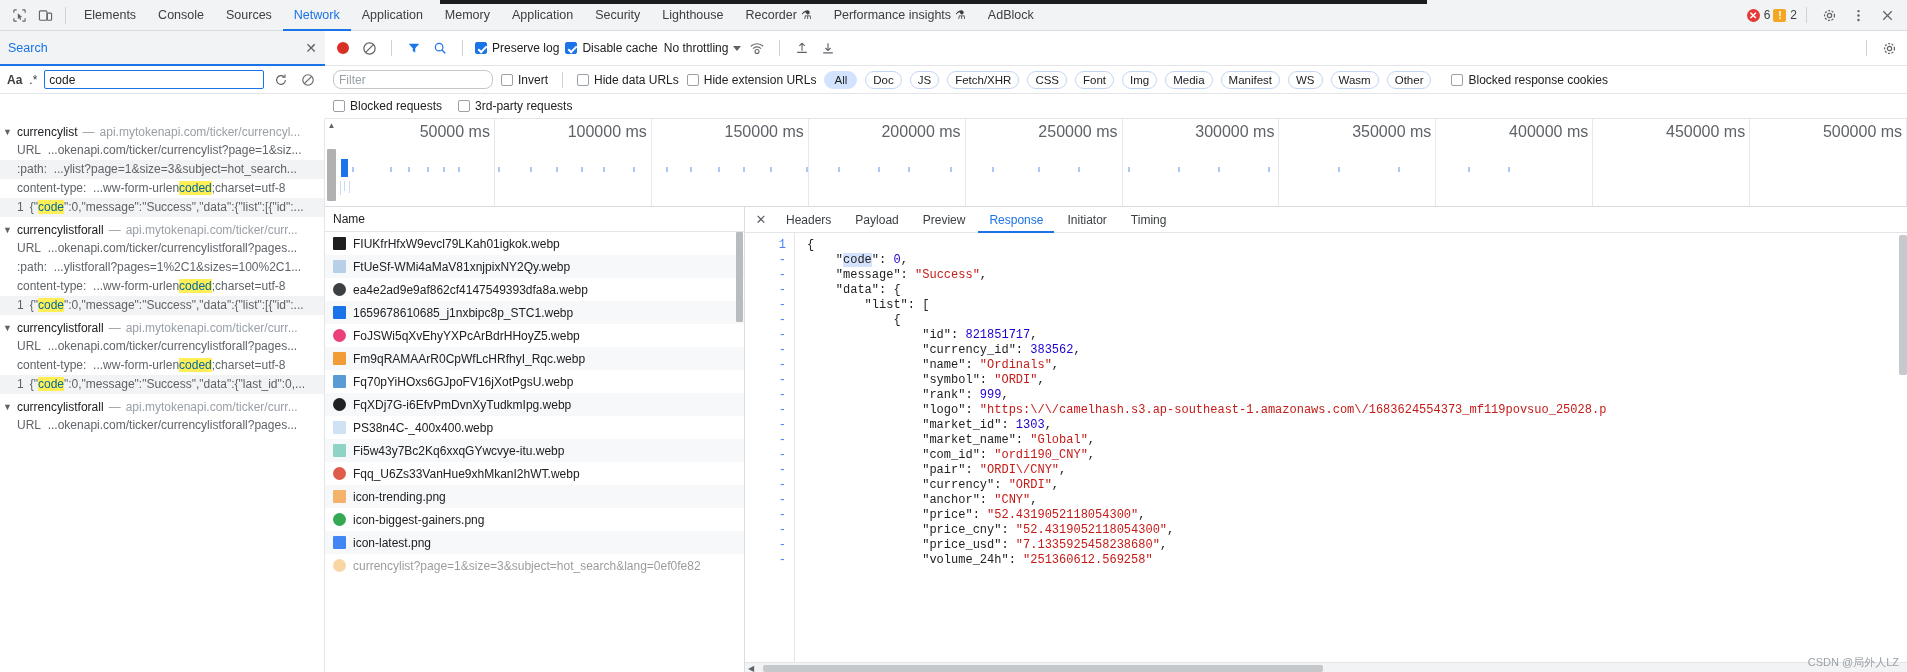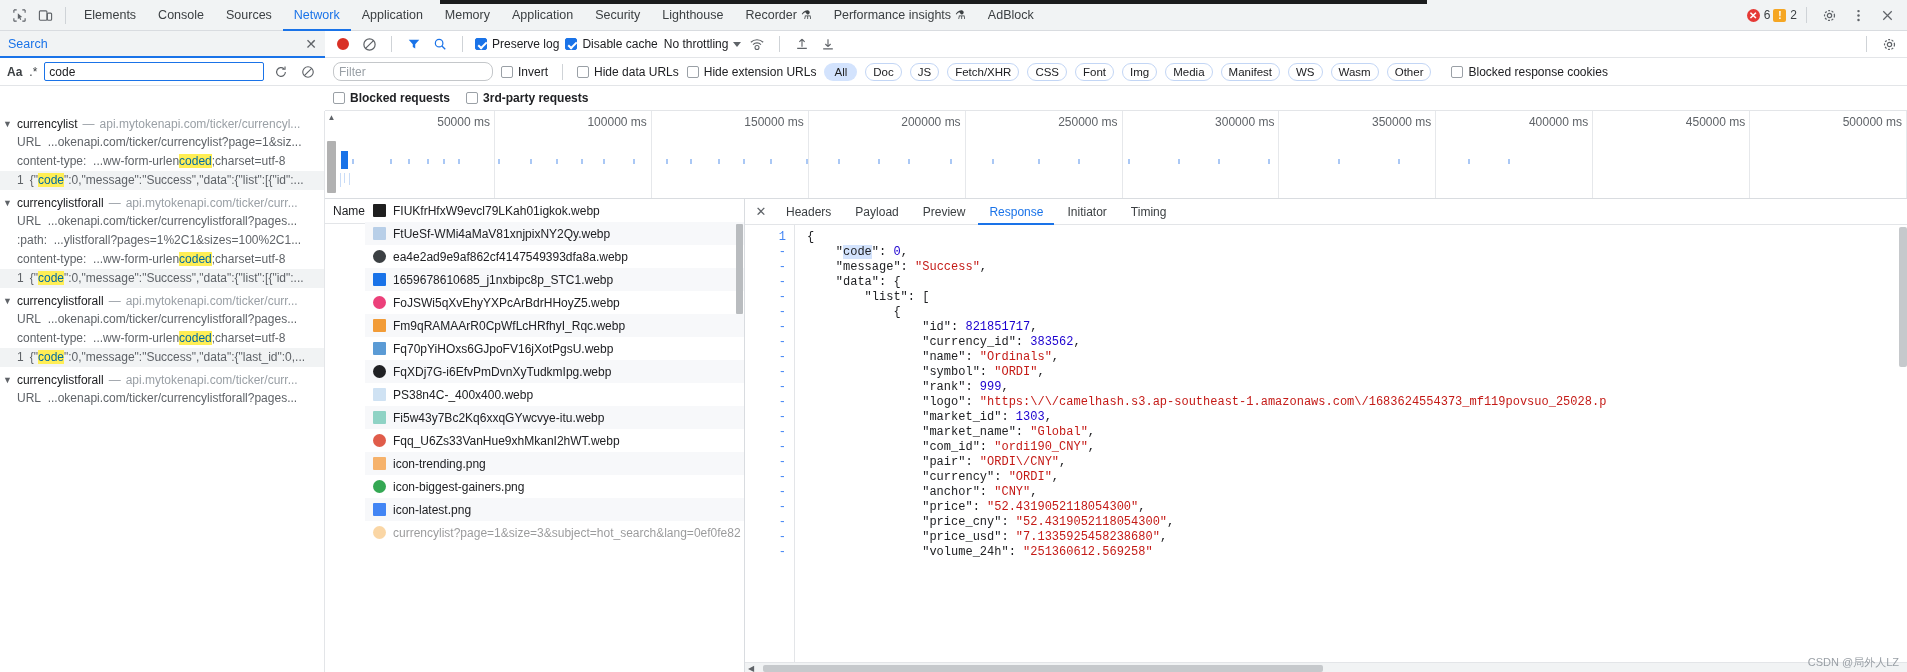--- a/index.html
+++ b/index.html
@@ -51,21 +51,21 @@
     background: #f5a623; color: #fff;
     font-size: 10px; line-height: 13px; text-align: center; font-weight: bold;
   }
   .vline { width: 1px; height: 16px; background: #cfd3d7; margin: 0 6px; }
   .topblack {
     position: absolute; left: 440px; top: 0; right: 480px; height: 4px;
     background: #1b1c1d;
   }
 
   
-  .row2 { height: 27px; min-height: 27px; display: flex; background: #fff; }
+  .row2 { height: 35px; min-height: 27px; display: flex; background: #fff; }
   .search-head {
     width: 325px; min-width: 325px;
     background: #f1f3f4;
     border-bottom: 2px solid #1a73e8;
     display: flex; align-items: center; padding: 0 8px;
     position: relative;
   }
   .search-head .title { color: #1a73e8; font-size: 12.5px; }
   .search-head .close { margin-left: auto; color: #5f6368; font-size: 14px; cursor: pointer; }
   .nettools {
@@ -124,21 +124,21 @@
     border: 1px solid #c3d6f5; font-size: 11.5px; color: #202124;
     display: flex; align-items: center; cursor: pointer; white-space: nowrap;
   }
   .ftype.all { border-color: transparent; background: #d3e3fd; color: #1f1f1f; padding: 0 9px; }
 
   
   .row4 { height: 25px; min-height: 25px; display: flex; }
   .row4 .left { width: 325px; min-width: 325px; }
   .row4 .right {
     flex: 1; display: flex; align-items: center; gap: 16px;
-    padding: 0 8px; border-bottom: 1px solid #e3e5e8; background: #fff; font-weight: bold;
+    padding: 0 8px; border-bottom: 1px solid #e3e5e8; background: #fff;
   }
 
   
   .body { flex: 1; display: flex; min-height: 0; }
 
   
   .searchpane {
     width: 325px; min-width: 325px;
     background: #fff; overflow: hidden;
     border-right: 1px solid #e3e5e8;
@@ -174,29 +174,29 @@
     position: relative;
   }
   .ov-scrollbar { width: 13px; min-width: 13px; background: #fff; position: relative; }
   .ov-scroll-up { font-size: 8px; color: #5f6368; text-align: center; line-height: 13px; }
   .ov-thumb { position: absolute; left: 2px; top: 30px; width: 9px; height: 52px; background: #b1b1b1; border-radius: 1px; }
   .timeline { flex: 1; position: relative; overflow: hidden; }
   .tl-grid { position: absolute; inset: 0; display: flex; }
   .tl-cell { flex: 1; border-right: 1px solid #e6e8eb; position: relative; }
   .tl-label {
     position: absolute; right: 4px; top: 4px;
-    font-size: 12px; color: #5f6368; white-space: nowrap;
+    font-size: 16px; color: #5f6368; white-space: nowrap;
   }
   .tl-bar { position: absolute; background: #1a73e8; }
   .tl-dot { position: absolute; background: #aac8f5; width: 2px; height: 5px; }
 
   .reqpane { flex: 1; display: flex; min-height: 0; }
   .namecol {
     width: 420px; min-width: 420px; background: #fff;
-    border-right: 1px solid #d9dce0; display: flex; 
+    border-right: 1px solid #d9dce0; display: flex; flex-direction: column;
     position: relative;
   }
   .name-header {
     height: 25px; min-height: 25px; display: flex; align-items: center;
     padding-left: 8px; font-size: 12px; color: #202124;
     border-bottom: 1px solid #e3e5e8; background: #fff;
   }
   .namelist { flex: 1; overflow: hidden; }
   .namerow {
     height: 23px; display: flex; align-items: center; gap: 7px;
@@ -491,20 +491,21 @@
     <div class="searchpane">
 
       <div class="sr-group">
         <div class="sr-head">
           <span class="tri">▼</span>
           <span class="sr-name">currencylist</span>
           <span class="sr-dash">—</span>
           <span class="sr-url">api.mytokenapi.com/ticker/currencyl...</span>
         </div>
         <div class="sr-line"><span class="k">URL</span>&nbsp;&nbsp;<span class="v">...okenapi.com/ticker/currencylist?page=1&amp;siz...</span></div>
+        <div class="sr-line alt"><span class="k">:path:</span>&nbsp;&nbsp;<span class="v">...ylist?page=1&amp;size=3&amp;subject=hot_search...</span></div>
         <div class="sr-line"><span class="k">content-type:</span>&nbsp;&nbsp;<span class="v">...ww-form-urlen</span><span class="hl">coded</span><span class="v">;charset=utf-8</span></div>
         <div class="sr-line alt"><span class="num">1</span><span class="v">{"</span><span class="hl">code</span><span class="v">":0,"message":"Success","data":{"list":[{"id":...</span></div>
       </div>
 
       <div class="sr-group">
         <div class="sr-head">
           <span class="tri">▼</span>
           <span class="sr-name">currencylistforall</span>
           <span class="sr-dash">—</span>
           <span class="sr-url">api.mytokenapi.com/ticker/curr...</span>

